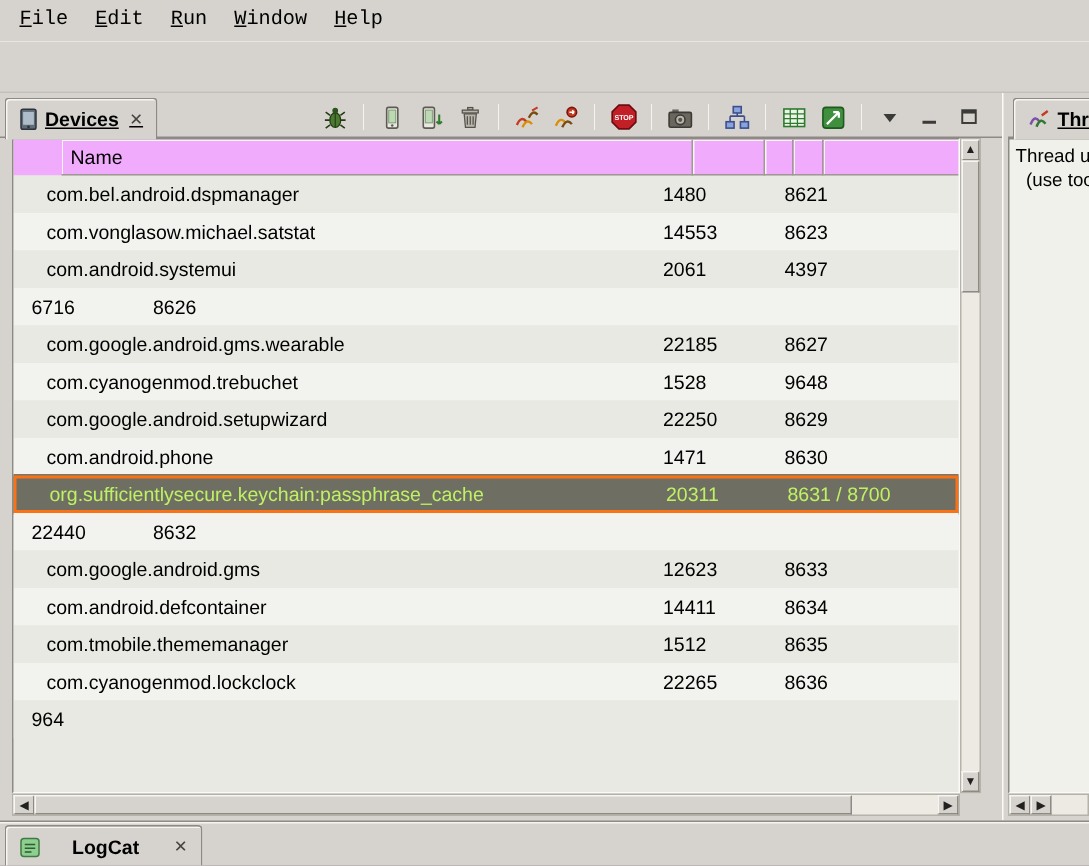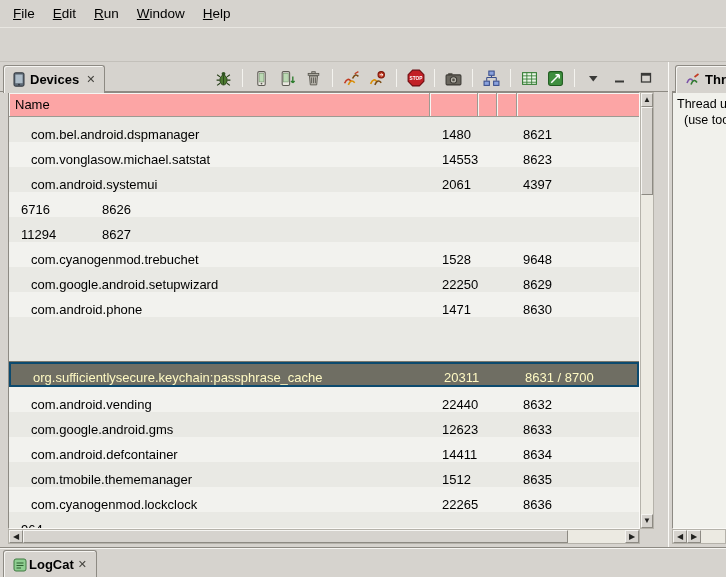--- a/index.html
+++ b/index.html
@@ -6,62 +6,62 @@
   * { box-sizing:border-box; }
   .app {
     position:relative; width:726px; height:577px; overflow:hidden;
     background:#d6d3ce; color:#000;
     font-family:"Liberation Sans", sans-serif; font-size:13px;
     cursor:default; user-select:none;
   }
   
   .menubar { position:absolute; top:0; left:0; right:0; height:27px;
     display:flex; align-items:center; padding-left:4px; background:#d6d3ce; }
-  .menu-item { padding:4px 9px; font-size:13.5px; }
+  .menu-item { padding:4px 9px; font-size:13.5px;font-family:Liberation Mono, monospace; }
   .menu-item::first-letter { text-decoration:underline; }
   
   .toolbar-space { position:absolute; top:27px; left:0; right:0; height:35px;
     background:#d6d3ce; border-bottom:1px solid #c3c0ba; box-shadow:inset 0 1px 0 #e8e6e1; }
   
   .main { position:absolute; top:62px; left:0; width:726px; height:485px; }
   .left-panel { position:absolute; left:0; top:0; width:668px; height:485px; }
   
   .tabbar { position:absolute; top:0; left:0; right:0; height:30px; border-bottom:1px solid #8d8a83; }
   .tab { position:absolute; left:3px; top:3px; height:28px; z-index:2;
     display:inline-flex; align-items:center; gap:5px; padding:0 9px;
     background:#d6d3ce; border:1px solid #8d8a83; border-bottom:none;
-    border-radius:3px 3px 0 0; box-shadow:inset 1px 1px 0 #f6f5f2; }
+    border-radius:3px 3px 0 0; box-shadow:inset 1px 1px 0 #f6f5f2;text-decoration:underline; }
   .tab-label { font-weight:bold; font-size:13px; white-space:nowrap; }
   .tab-close { font-size:11px; color:#45443f; margin-left:2px; }
   .tab-icon { display:inline-flex; align-items:center; }
   
   .panel-toolbar { position:absolute; right:12px; top:4px; height:24px;
     display:flex; align-items:center; gap:5px; z-index:1; }
   .tb-btn { width:21px; height:21px; display:flex; align-items:center; justify-content:center; }
   .tb-sep { width:1px; height:18px; background:#9b988f; border-right:1px solid #f4f3ef; margin:0 3px; }
   
   .lp-body { position:absolute; top:30px; left:8px; width:646px; height:452px; }
   .grid { position:absolute; left:0; top:0; width:632px; height:437px; overflow:hidden;
     background:#e9e9e4; border:1px solid; border-color:#8d8a83 #fbfaf7 #fbfaf7 #8d8a83; }
-  .header-row { display:flex; height:24px; background:#fca5a5; }
+  .header-row { display:flex; height:24px; background:#f0abfc;padding-left:32px; }
   .hcell { border-right:1px solid #9d9a92; border-bottom:1px solid #9d9a92;
     box-shadow:inset 1px 1px 0 #f6f5f2; padding:4px 0 0 6px; font-size:13px;
     overflow:hidden; white-space:nowrap; }
   .hcell-0 { width:421px; } .hcell-1 { width:48px; } .hcell-2 { width:19px; }
   .hcell-3 { width:20px; } .hcell-4 { flex:1; border-right:none; }
-  .trow { display:flex; height:25px; align-items:flex-end; }
+  .trow { display:flex; height:25px; align-items:center; }
   .trow:nth-child(odd)  { background:#e9e9e4; }
   .trow:nth-child(even) { background:#f2f2ee; }
   .cell { overflow:hidden; white-space:nowrap; font-size:13px; }
   .c-name { width:421px; padding-left:22px; }
   .c-pid  { width:48px;  padding-left:12px; }
   .c-3 { width:19px; } .c-4 { width:20px; }
   .c-port { flex:1; padding-left:6px; }
-  .trow.selected { background:#6f6e63; color:#fef9c3;
-    border:2px solid #0c4a6e; box-shadow:0 0 0 1px #7a786d;margin-top:45px; }
+  .trow.selected { background:#6f6e63; color:#bef264;
+    border:2px solid #f97316; box-shadow:0 0 0 1px #7a786d; }
   
   .vscroll { position:absolute; right:0; top:0; width:14px; height:437px;
     background:#eceae2; border:1px solid #b5b2aa; }
   .sb-btn { width:12px; height:14px; background:#d6d3ce; border:1px solid;
     border-color:#f6f5f2 #8d8a83 #8d8a83 #f6f5f2;
     display:flex; align-items:center; justify-content:center;
     font-size:8px; line-height:8px; color:#21211f; }
   .vscroll .sb-btn.down { position:absolute; bottom:0; left:0; }
   .sb-thumb-v { position:absolute; top:14px; left:0; width:12px; height:88px;
     background:#d6d3ce; border:1px solid; border-color:#f6f5f2 #8d8a83 #8d8a83 #f6f5f2; }
@@ -81,21 +81,21 @@
     padding:3px 0 0 4px; font-size:12.5px; }
   .thread-line { white-space:nowrap; line-height:16px; }
   .thread-line.indent { margin-left:7px; }
   .rp-hscroll { position:absolute; left:0; top:467px; width:54px; height:15px;
     background:#eceae2; border:1px solid #b5b2aa; }
   .rp-hscroll .sb-btn { width:14px; height:13px; float:left; }
   
   .bottombar { position:absolute; left:0; top:547px; width:726px; height:30px;
     background:#d6d3ce; border-top:1px solid #8d8a83; box-shadow:inset 0 1px 0 #f6f5f2; }
   .logcat-tab { position:absolute; left:3px; top:2px; height:28px;
-    display:inline-flex; align-items:center; gap:2px; padding:0 9px;
+    display:inline-flex; align-items:center; gap:21px; padding:0 9px;
     background:#d6d3ce; border:1px solid #8d8a83; border-bottom:none;
     border-radius:3px 3px 0 0; box-shadow:inset 1px 1px 0 #f6f5f2; }
 </style>
 </head>
 <body>
 
 <div class="app">
 
   <div class="menubar">
       <div class="menu-item">File</div>
@@ -260,21 +260,22 @@
     <div class="cell c-4"></div>
     <div class="cell c-port">4397</div>
   </div>
               <div class="trow">
     <div class="cell c-pid">6716</div>
     <div class="cell c-3"></div>
     <div class="cell c-4"></div>
     <div class="cell c-port">8626</div>
   </div>
               <div class="trow">
-    <div class="cell c-pid">11294</div>
+    <div class="cell c-name">com.google.android.gms.wearable</div>
+    <div class="cell c-pid">22185</div>
     <div class="cell c-3"></div>
     <div class="cell c-4"></div>
     <div class="cell c-port">8627</div>
   </div>
               <div class="trow">
     <div class="cell c-name">com.cyanogenmod.trebuchet</div>
     <div class="cell c-pid">1528</div>
     <div class="cell c-3"></div>
     <div class="cell c-4"></div>
     <div class="cell c-port">9648</div>
@@ -294,21 +295,20 @@
     <div class="cell c-port">8630</div>
   </div>
               <div class="trow selected">
     <div class="cell c-name">org.sufficientlysecure.keychain:passphrase_cache</div>
     <div class="cell c-pid">20311</div>
     <div class="cell c-3"></div>
     <div class="cell c-4"></div>
     <div class="cell c-port">8631 / 8700</div>
   </div>
               <div class="trow">
-    <div class="cell c-name">com.android.vending</div>
     <div class="cell c-pid">22440</div>
     <div class="cell c-3"></div>
     <div class="cell c-4"></div>
     <div class="cell c-port">8632</div>
   </div>
               <div class="trow">
     <div class="cell c-name">com.google.android.gms</div>
     <div class="cell c-pid">12623</div>
     <div class="cell c-3"></div>
     <div class="cell c-4"></div>

